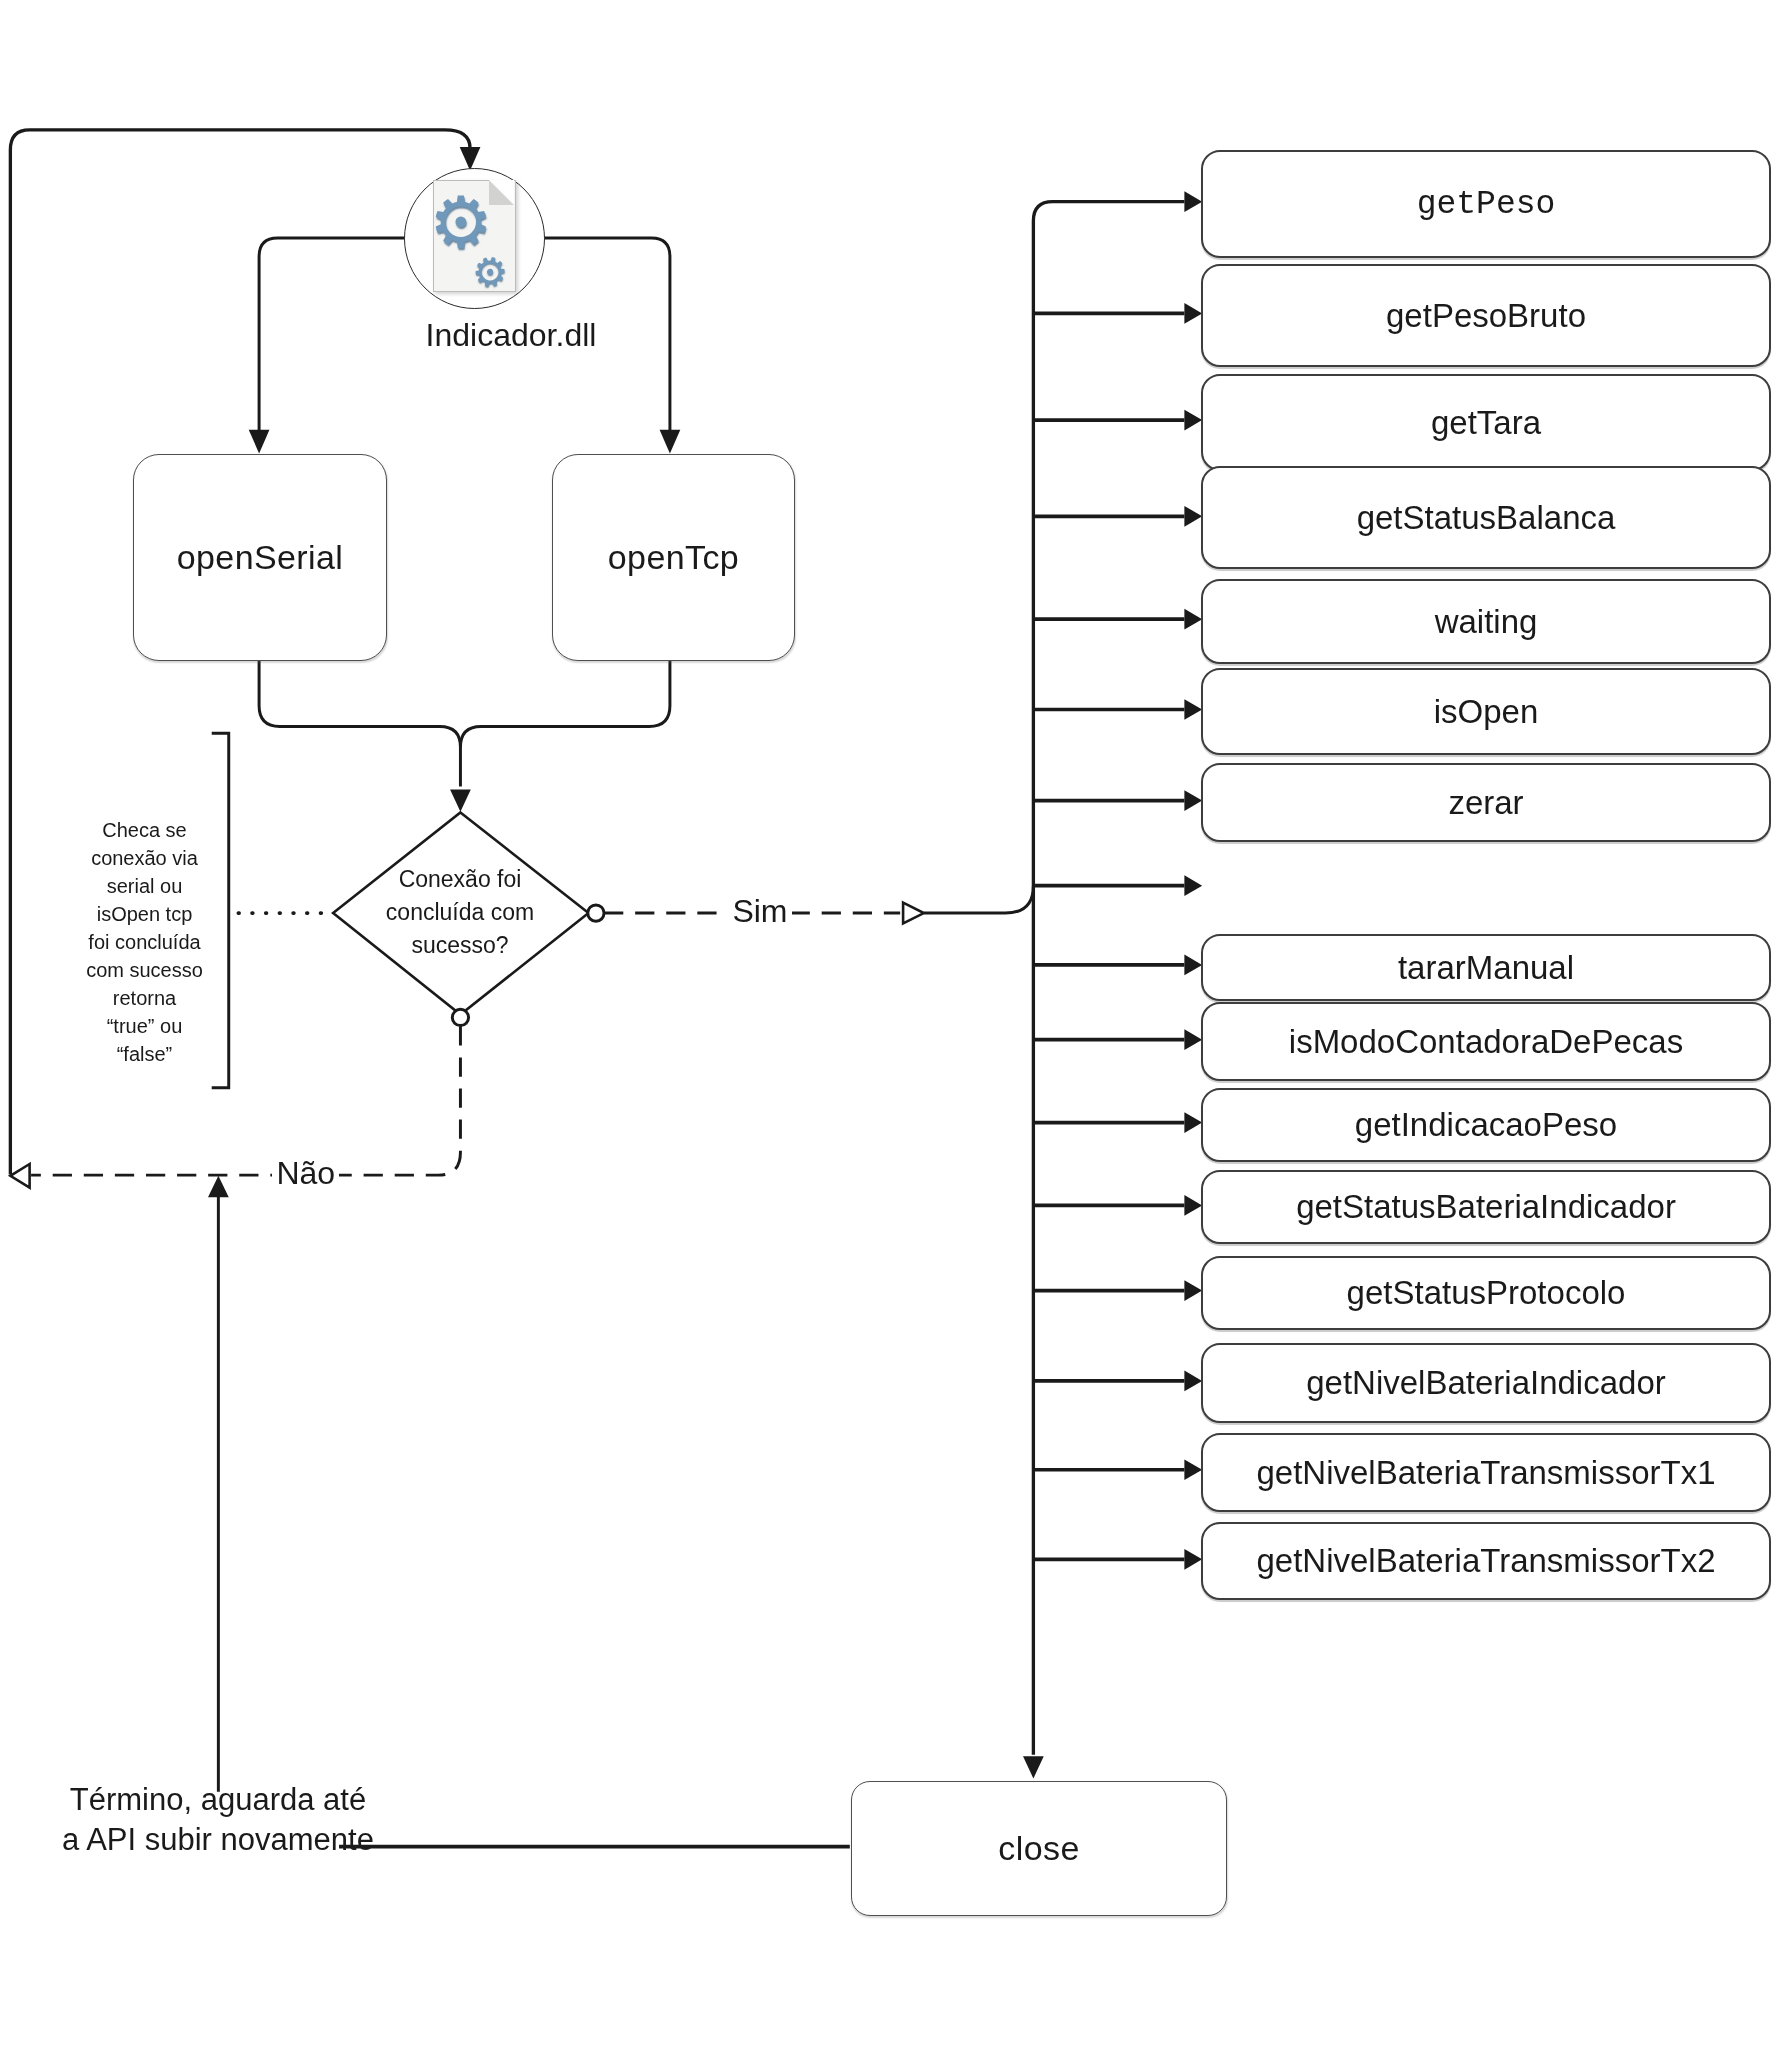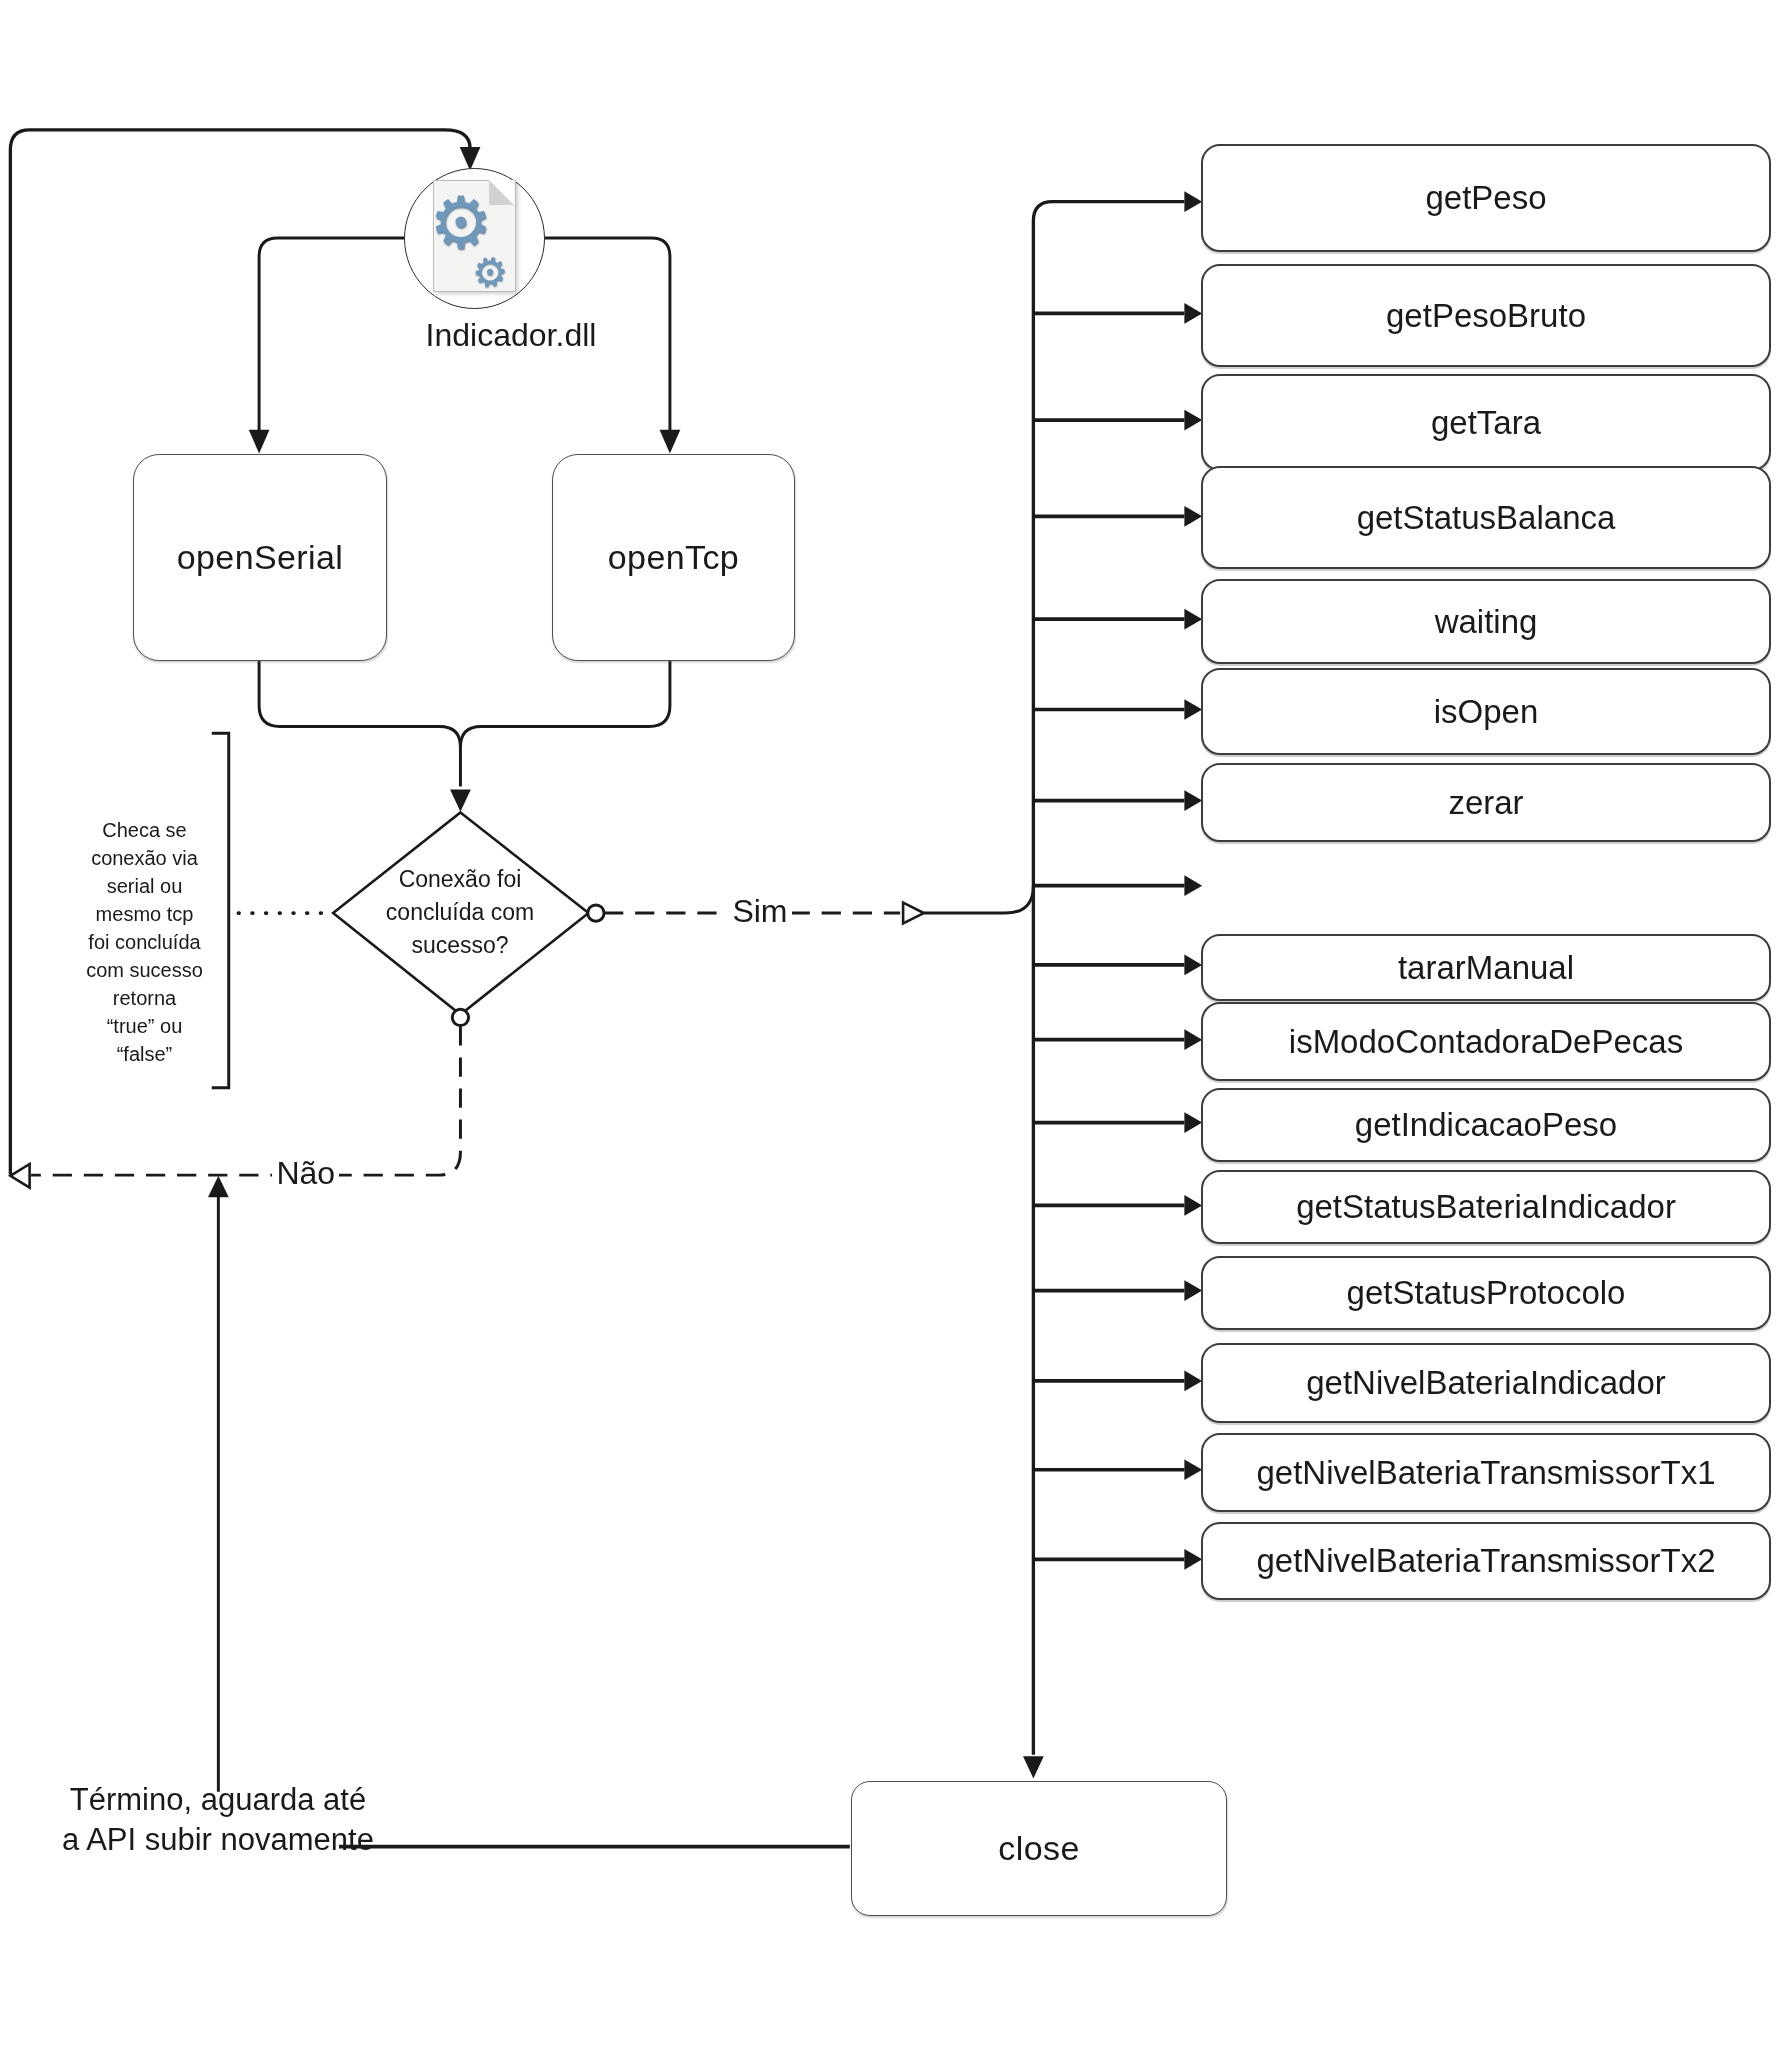--- a/index.html
+++ b/index.html
@@ -15,21 +15,21 @@
 
   #openSerial{left:133px;top:454px;width:252px;height:205px;}
   #openTcp  {left:552px;top:454px;width:241px;height:205px;}
   #closeBox {left:851px;top:1781px;width:374px;height:133px;border-radius:19px;}
 
   
   .api-box{position:absolute;left:1201px;width:566px;background:#fff;border:2.2px solid #3d3d3d;
            border-radius:19px;display:flex;align-items:center;justify-content:center;
            box-shadow:0 1.5px 0.7px rgba(110,110,110,0.35);}
   .api-box span{font-size:33px;}
-  .r1 {top:144px;height:104px;}
+  .r1 {top:150px;height:104px;font-family:Liberation Mono, monospace;}
   .r2 {top:264px;height:99px;}
   .r3 {top:374px;height:93px;}
   .r4 {top:466px;height:99px;}
   .r5 {top:579px;height:81px;}
   .r6 {top:668px;height:83px;}
   .r7 {top:763px;height:75px;}
   .r8 {top:846px;height:79px;}
   .r9 {top:934px;height:63px;}
   .r10{top:1002px;height:75px;}
   .r11{top:1088px;height:70px;}
@@ -159,21 +159,21 @@
   <div id="decisionText">
     <div>Conexão foi</div>
     <div>concluída com</div>
     <div>sucesso?</div>
   </div>
 
   <div id="noteText">
     <div>Checa se</div>
     <div>conexão via</div>
     <div>serial ou</div>
-    <div>mesmo tcp</div>
+    <div>isOpen tcp</div>
     <div>foi concluída</div>
     <div>com sucesso</div>
     <div>retorna</div>
     <div>“true” ou</div>
     <div>“false”</div>
   </div>
 
   <div id="simLabel" class="edge-label">Sim</div>
   <div id="naoLabel" class="edge-label">Não</div>
 

